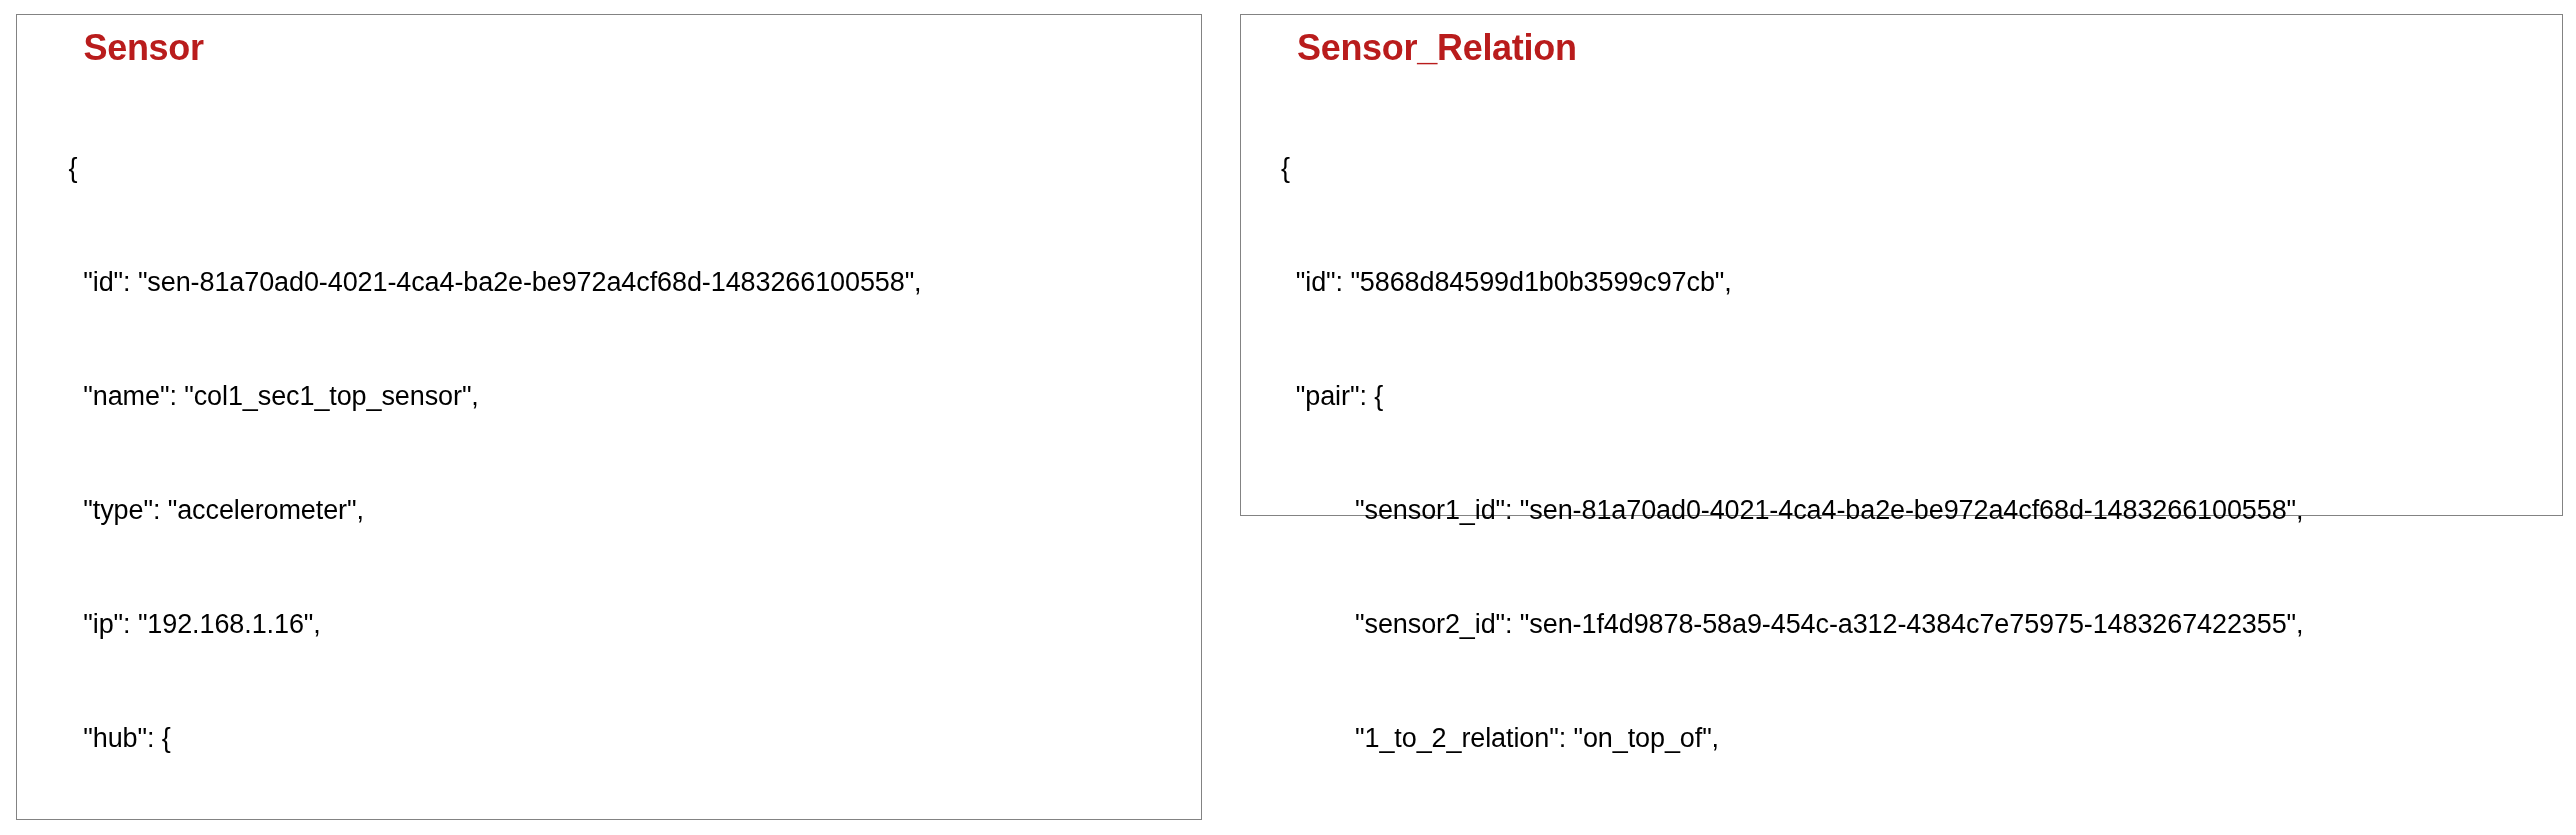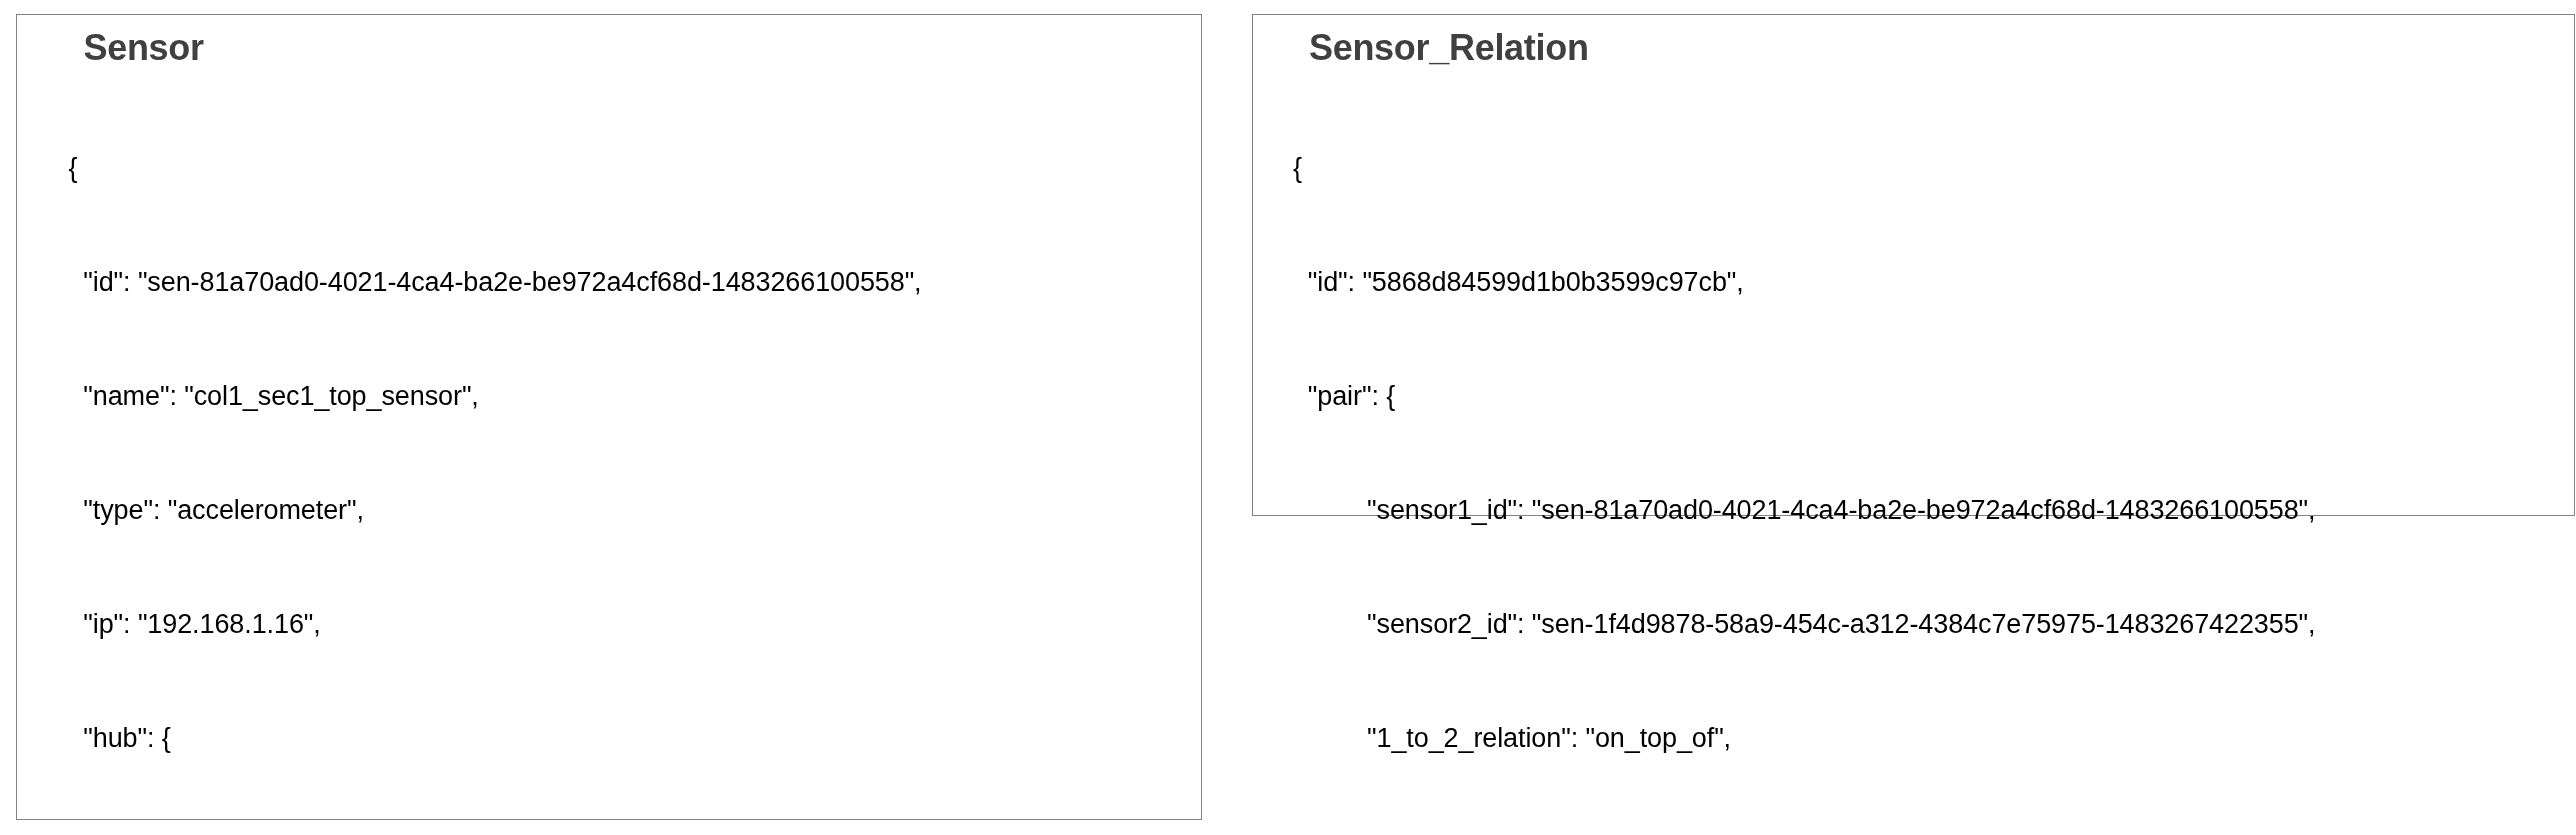--- a/index.html
+++ b/index.html
@@ -24,27 +24,26 @@
     left: 15.5px;
     top: 14.3px;
     width: 1186px;
     height: 806px;
   }
   #panel-sensor-relation {
     left: 1240px;
     top: 14.3px;
     width: 1323px;
     height: 502px;
-    margin-left: 12px;
   }
   .panel-title {
     font-size: 36px;
     font-weight: bold;
     line-height: 39px;
-    color: #404040;
+    color: #b91c1c;
     letter-spacing: -0.3px;
     white-space: pre;
   }
   #panel-sensor .panel-title {
     position: absolute;
     left: 67px;
     top: 13px;
   }
   #panel-sensor-relation .panel-title {
     position: absolute;

